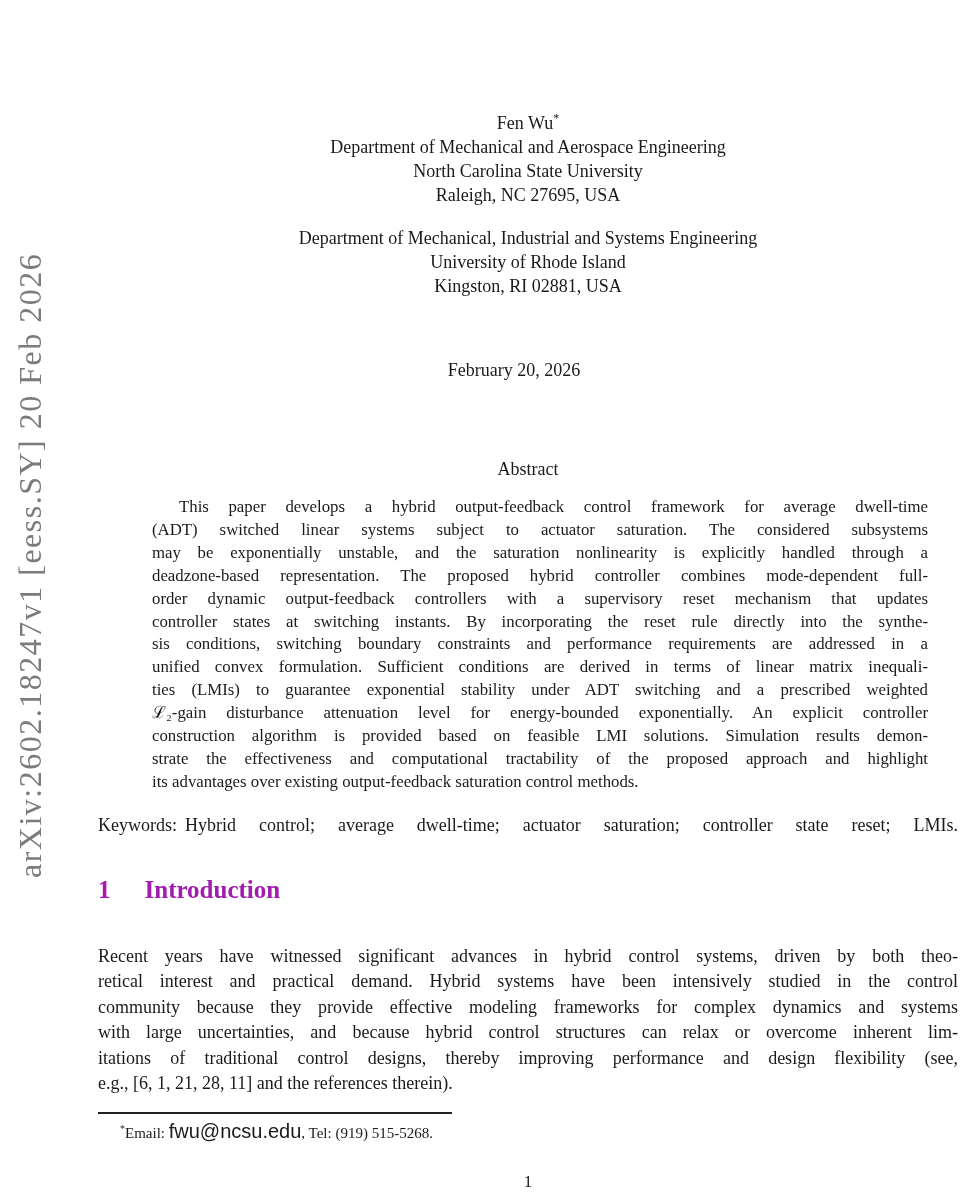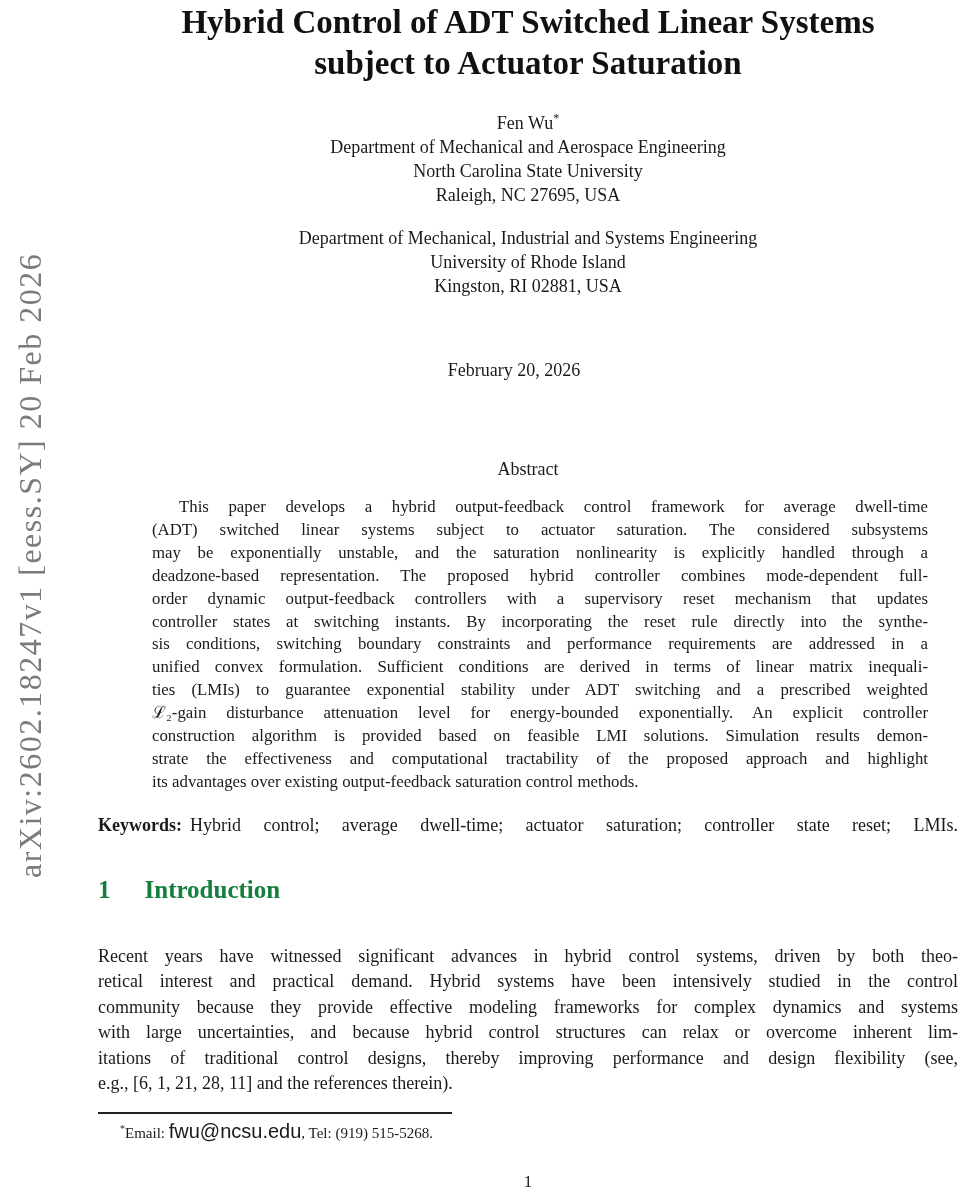--- a/index.html
+++ b/index.html
@@ -31,24 +31,24 @@
     font-size:16.8px;line-height:22.9px;
   }
   .jline{text-align:justify;text-align-last:justify;}
   .jline.last{text-align-last:left;}
   .jline.indent{text-indent:27px;}
   .keywords{
     position:absolute;top:812px;left:98px;width:860px;
     font-size:18px;line-height:26px;
     text-align:justify;text-align-last:justify;
   }
-  .keywords .kw-label{font-weight:700;margin-right:8px;}
+  .keywords .kw-label{font-weight:400;margin-right:8px;}
   .section-head{
     position:absolute;top:876px;left:98px;width:860px;
-    font-weight:700;font-size:25px;color:#15803d;
+    font-weight:700;font-size:25px;color:#a21caf;
   }
   .section-head .sec-num{margin-right:34px;}
   .intro{
     position:absolute;top:944px;left:98px;width:860px;
     font-size:18px;line-height:25.4px;
   }
   .footnote-rule{
     position:absolute;top:1112px;left:98px;width:354px;height:2px;
     background:#222;
   }
@@ -71,24 +71,20 @@
     color:#7b7b7b;
   }
 </style>
 </head>
 <body>
 
 <div class="page">
 
   <div class="arxiv-watermark">arXiv:2602.18247v1  [eess.SY]  20 Feb 2026</div>
 
-  <div class="title">
-    <div>Hybrid Control of ADT Switched Linear Systems</div>
-    <div>subject to Actuator Saturation</div>
-  </div>
 
   <div class="center-block" style="top:106px">
     <div class="author-name"><span>Fen Wu</span><sup>*</sup></div>
     <div>Department of Mechanical and Aerospace Engineering</div>
     <div>North Carolina State University</div>
     <div>Raleigh, NC 27695, USA</div>
   </div>
 
   <div class="center-block" style="top:226px">
     <div>Department of Mechanical, Industrial and Systems Engineering</div>

